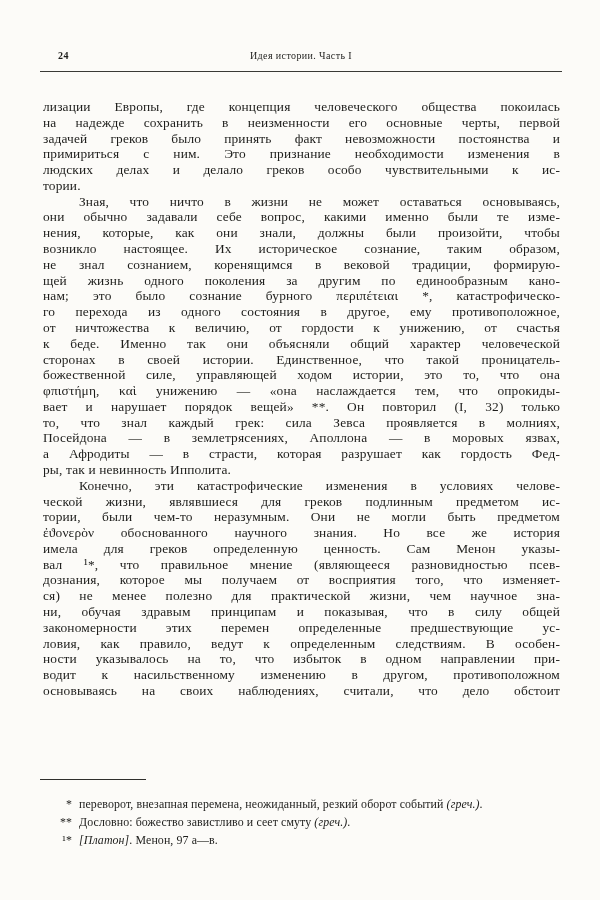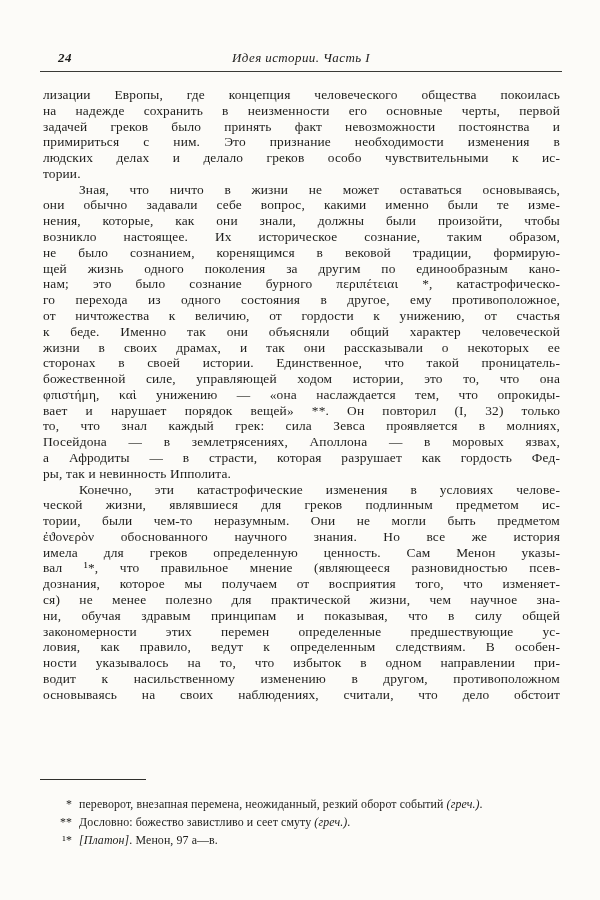--- a/index.html
+++ b/index.html
@@ -19,22 +19,21 @@
   }
   .header {
     position: absolute;
     top: 50px;
     left: 40px;
     right: 38px;
   }
   .header-row {
     position: relative;
     height: 18px;
-    font-size: 13px;
-    font-style: italic;
+    font-size: 10px;
     letter-spacing: 0.4px;
   }
   .page-number {
     position: absolute;
     left: 18px;
     top: 0;
     font-weight: bold;
   }
   .running-title {
     position: absolute;
@@ -42,21 +41,21 @@
     right: 0;
     top: 0;
     text-align: center;
   }
   .header-rule {
     margin-top: 3px;
     border-top: 1.8px solid #3a3a36;
   }
   .body-text {
     position: absolute;
-    top: 87px;
+    top: 99px;
     left: 43px;
     width: 517px;
     font-size: 13.4px;
     line-height: 15.78px;
     letter-spacing: 0.15px;
   }
   .bodyline {
     text-align: justify;
     text-align-last: justify;
     min-height: 15.78px;
@@ -118,33 +117,32 @@
       <div class="bodyline end">тории.</div>
 
       <div class="bodyline first">Зная, что ничто в жизни не может оставаться основываясь,</div>
 
       <div class="bodyline">они обычно задавали себе вопрос, какими именно были те изме-</div>
 
       <div class="bodyline">нения, которые, как они знали, должны были произойти, чтобы</div>
 
       <div class="bodyline">возникло настоящее. Их историческое сознание, таким образом,</div>
 
-      <div class="bodyline">не было сознанием, коренящимся в вековой традиции, формирую-</div>
+      <div class="bodyline">не знал сознанием, коренящимся в вековой традиции, формирую-</div>
 
       <div class="bodyline">щей жизнь одного поколения за другим по единообразным кано-</div>
 
       <div class="bodyline">нам; это было сознание бурного περιπέτειαι *, катастрофическо-</div>
 
       <div class="bodyline">го перехода из одного состояния в другое, ему противоположное,</div>
 
       <div class="bodyline">от ничтожества к величию, от гордости к унижению, от счастья</div>
 
       <div class="bodyline">к беде. Именно так они объясняли общий характер человеческой</div>
 
-      <div class="bodyline">жизни в своих драмах, и так они рассказывали о некоторых ее</div>
 
       <div class="bodyline">сторонах в своей истории. Единственное, что такой проницатель-</div>
 
 
       <div class="bodyline">божественной силе, управляющей ходом истории, это то, что она</div>
 
       <div class="bodyline">φπιστήμη, καὶ унижению — «она наслаждается тем, что опрокиды-</div>
 
       <div class="bodyline">вает и нарушает порядок вещей» **. Он повторил (I, 32) только</div>
 

